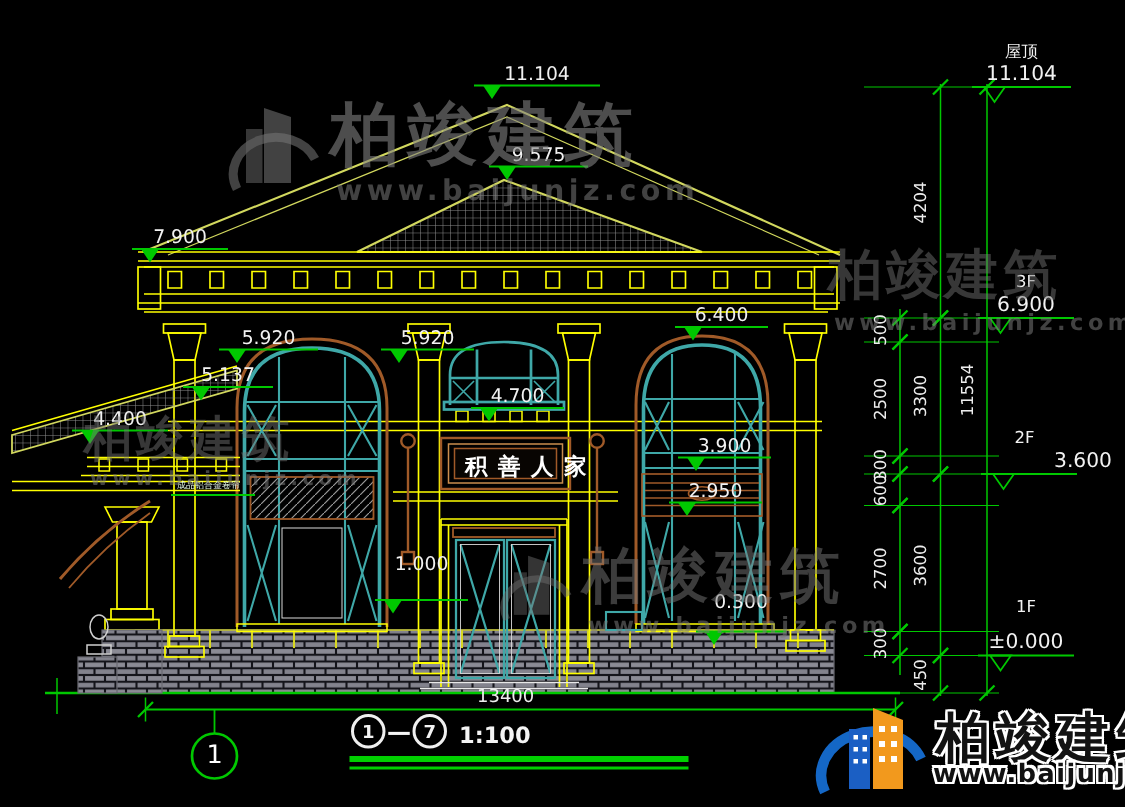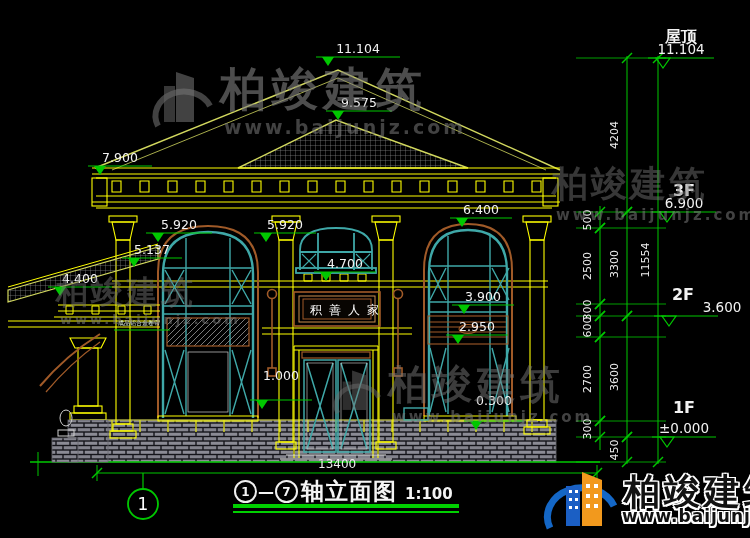--- a/index.html
+++ b/index.html
@@ -1,27 +1,27 @@
 <!DOCTYPE html>
 <html><head>
 <meta charset="utf-8">
 <style>
   html,body{margin:0;padding:0;background:#000;}
   .stage{position:relative;width:750px;height:538px;background:#000;overflow:hidden;
          font-family:"DejaVu Sans","Liberation Sans",sans-serif;}
   .stage svg{position:absolute;left:0;top:0;}
   #labels{position:absolute;left:0;top:0;width:750px;height:538px;pointer-events:none;}
   .lvl{position:absolute;color:#f2f2f2;font-size:12.5px;transform:translateX(-50%);white-space:nowrap;}
-  .flr{position:absolute;color:#f2f2f2;font-size:16px;font-weight:bold;transform:translateX(-50%);white-space:nowrap;}
+  .flr{position:absolute;color:#f2f2f2;font-size:11px;font-weight:normal;transform:translateX(-50%);white-space:nowrap;}
   .val{position:absolute;color:#f2f2f2;font-size:13.5px;transform:translateX(-50%);white-space:nowrap;}
   .dim{position:absolute;color:#ededed;font-size:11px;transform:translate(-50%,-50%) rotate(-90deg);white-space:nowrap;}
   .plain{position:absolute;color:#ededed;font-size:12px;white-space:nowrap;}
   .bubble-txt{position:absolute;color:#fff;font-size:17px;transform:translate(-50%,-52%);}
   .tiny{position:absolute;color:#e8ffe8;font-size:6px;letter-spacing:0px;white-space:nowrap;}
-  .plaque-txt{position:absolute;color:#fff;font-size:12px;letter-spacing:7px;font-weight:normal;white-space:nowrap;}
+  .plaque-txt{position:absolute;color:#fff;font-size:15px;letter-spacing:7px;font-weight:bold;white-space:nowrap;}
   
   .wm{position:absolute;white-space:nowrap;}
   .wm-gray-big{color:rgba(128,128,128,.60);font-size:46px;font-weight:bold;letter-spacing:6px;line-height:1;}
   .wm-gray-mid{color:rgba(120,120,120,.50);font-size:40px;font-weight:bold;letter-spacing:4px;line-height:1;}
   .wm-gray-sm{color:rgba(115,115,115,.48);font-size:32px;font-weight:bold;letter-spacing:3px;line-height:1;}
   .wm-url-gray{color:rgba(120,120,120,.55);font-weight:bold;letter-spacing:3px;}
   .wm-outline{color:#121212;font-weight:bold;
     text-shadow:-1.5px -1.5px 0 #fff,1.5px -1.5px 0 #fff,-1.5px 1.5px 0 #fff,1.5px 1.5px 0 #fff,
                 -1.5px 0 0 #fff,1.5px 0 0 #fff,0 -1.5px 0 #fff,0 1.5px 0 #fff;}
   
@@ -403,21 +403,20 @@
       </g>
     </svg>
     <div class="wm-outline" style="position:absolute;left:88px;top:8px;font-size:36px;letter-spacing:4px;">柏竣建筑</div>
     <div class="wm-outline" style="position:absolute;left:86px;top:46px;font-size:17px;letter-spacing:1px;">www.baijunjz.com</div>
   </div>
 
   <div class="title-row">
     <span class="circ">1</span>
     <span class="dash">—</span>
     <span class="circ">7</span>
-    <span class="title-main">轴立面图</span>
     <span class="title-scale">1:100</span>
   </div>
   <div class="ubar1"></div>
   <div class="ubar2"></div>
 
   <div class="plaque-txt" style="left:310px;top:302px;">积善人家</div>
 
 </div>
 
 </body></html>

